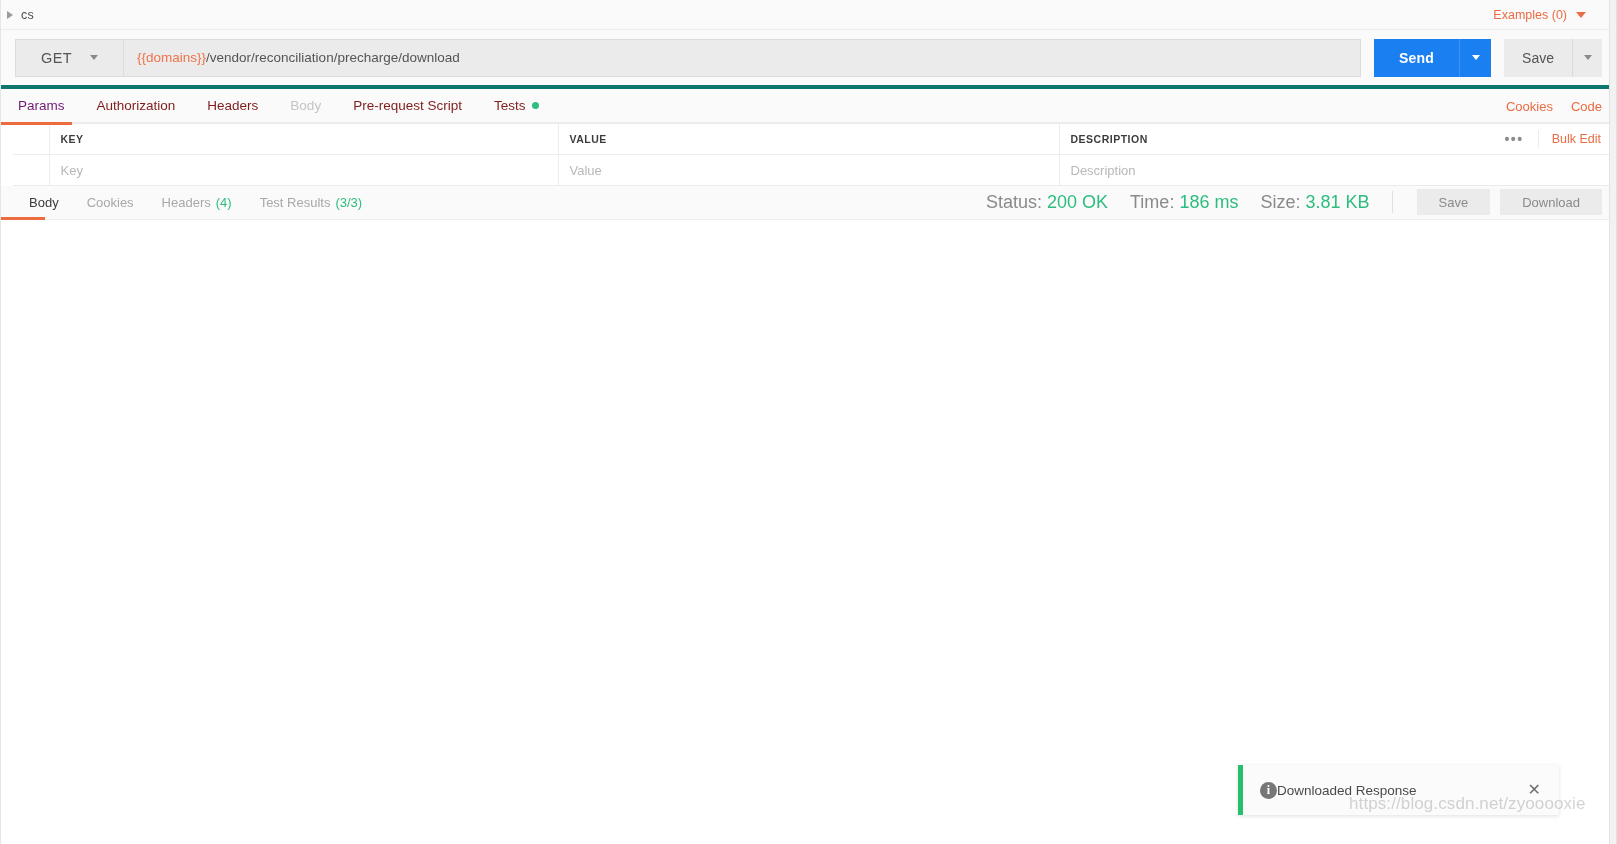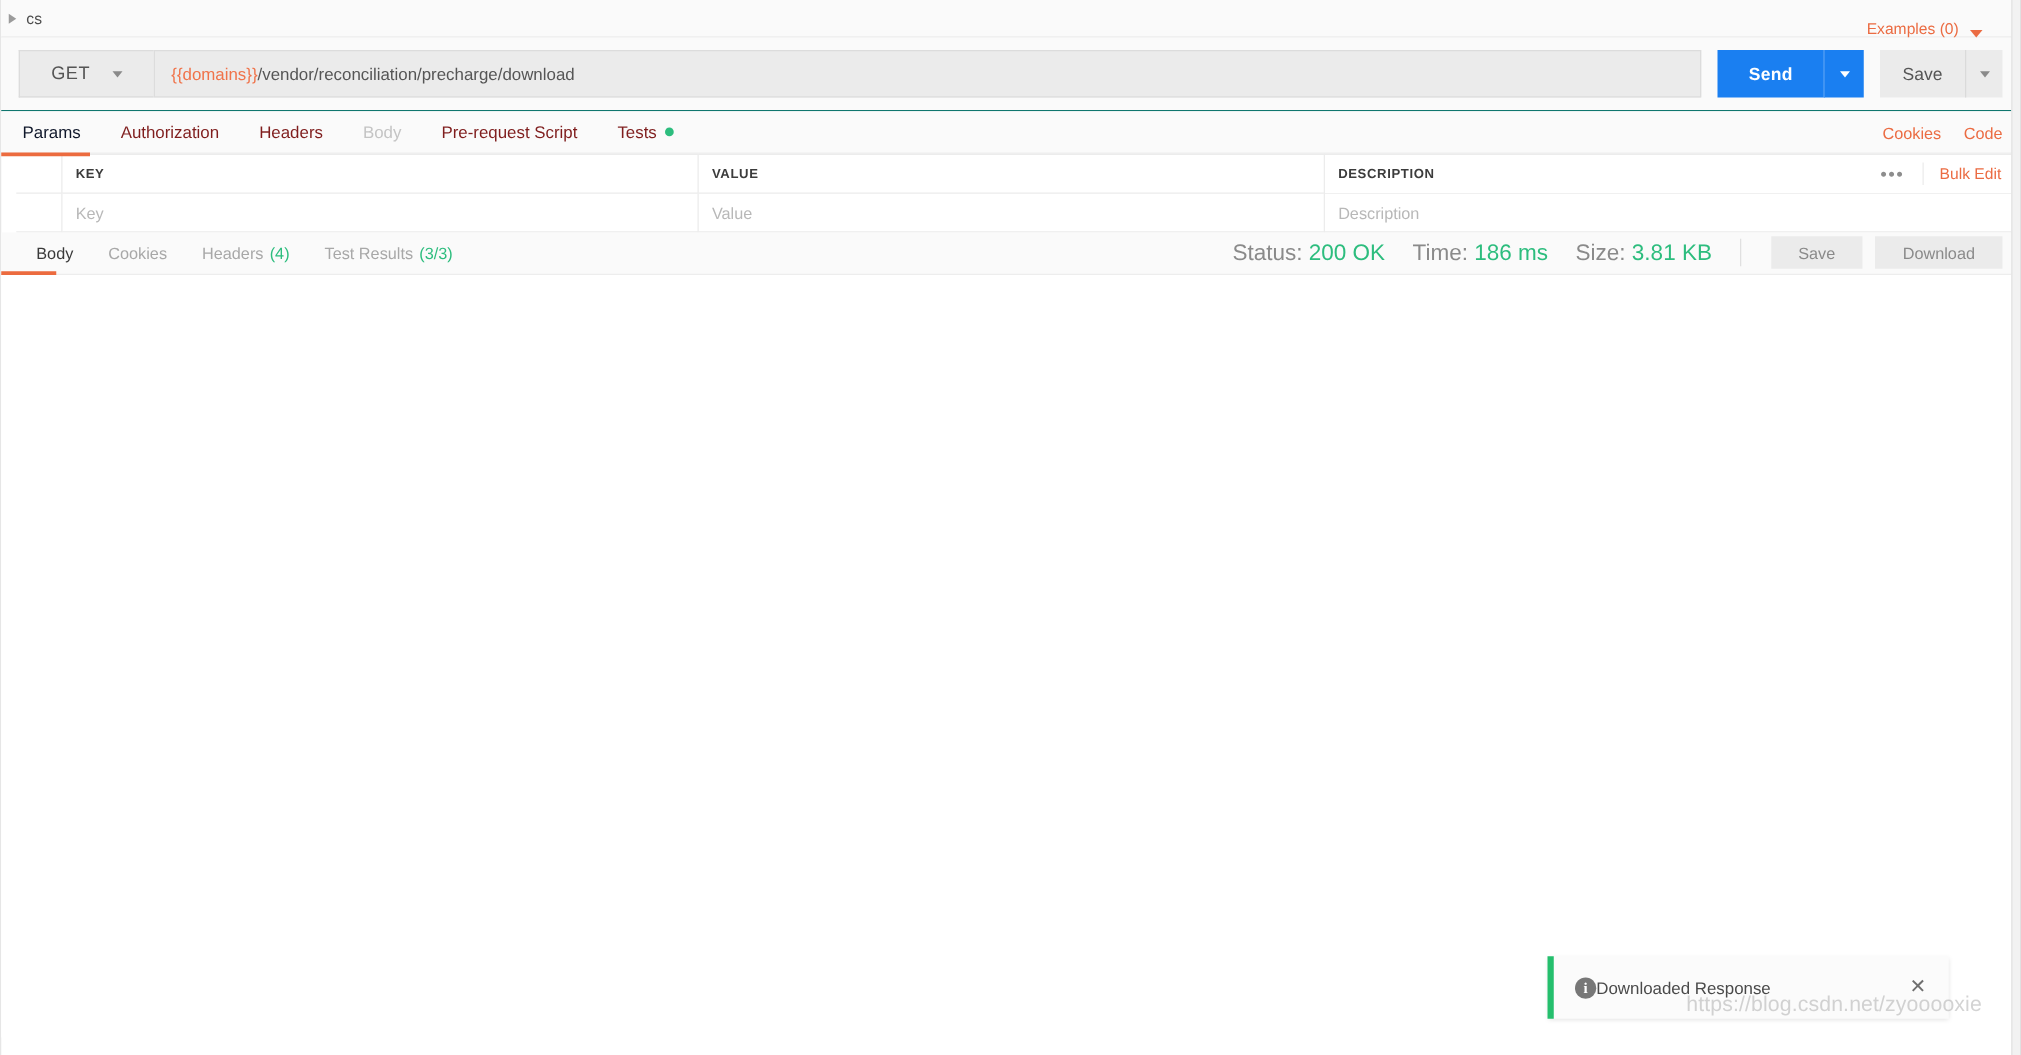--- a/index.html
+++ b/index.html
@@ -48,38 +48,38 @@
     font-size: 12.5px;
     color: #4d4d4d;
     letter-spacing: .2px;
   }
   .examples-link {
     position: absolute;
     right: 30px;
     top: 0;
     height: 30px;
     display: flex;
-    align-items: flex-end;
+    align-items: center;
     gap: 9px;
     font-size: 12.5px;
     color: #eb6c43;
     cursor: pointer;
   }
   .examples-caret {
     width: 0; height: 0;
     border-left: 5px solid transparent;
     border-right: 5px solid transparent;
     border-top: 6px solid #eb6c43;
   }
 
   
   .url-bar {
     height: 59px;
     background: #fafafa;
-    border-bottom: 1px solid #0f766e;
+    border-bottom: 4px solid #0f766e;
     display: flex;
     align-items: center;
     padding: 0 14px;
     gap: 0;
   }
   .method-select {
     width: 108px;
     height: 38px;
     background: #ebebeb;
     border: 1px solid #dcdcdc;
@@ -194,21 +194,21 @@
     color: #adadad;
     padding: 0 16px 9px 16px;
     cursor: pointer;
     position: relative;
     display: flex;
     align-items: center;
     gap: 7px;
     white-space: nowrap;
   }
   .tab:first-child { padding-left: 3px; }
-  .tab.active { color: #0f172a; }
+  .tab.active { color: #701a75; }
   .tab.strong { color: #7f1d1d; }
   .tab.dim { color: #c4c4c4; }
   .dot-green {
     width: 7px; height: 7px;
     border-radius: 50%;
     background: #2dbd7e;
     display: inline-block;
   }
   .tabs-right {
     position: absolute;

